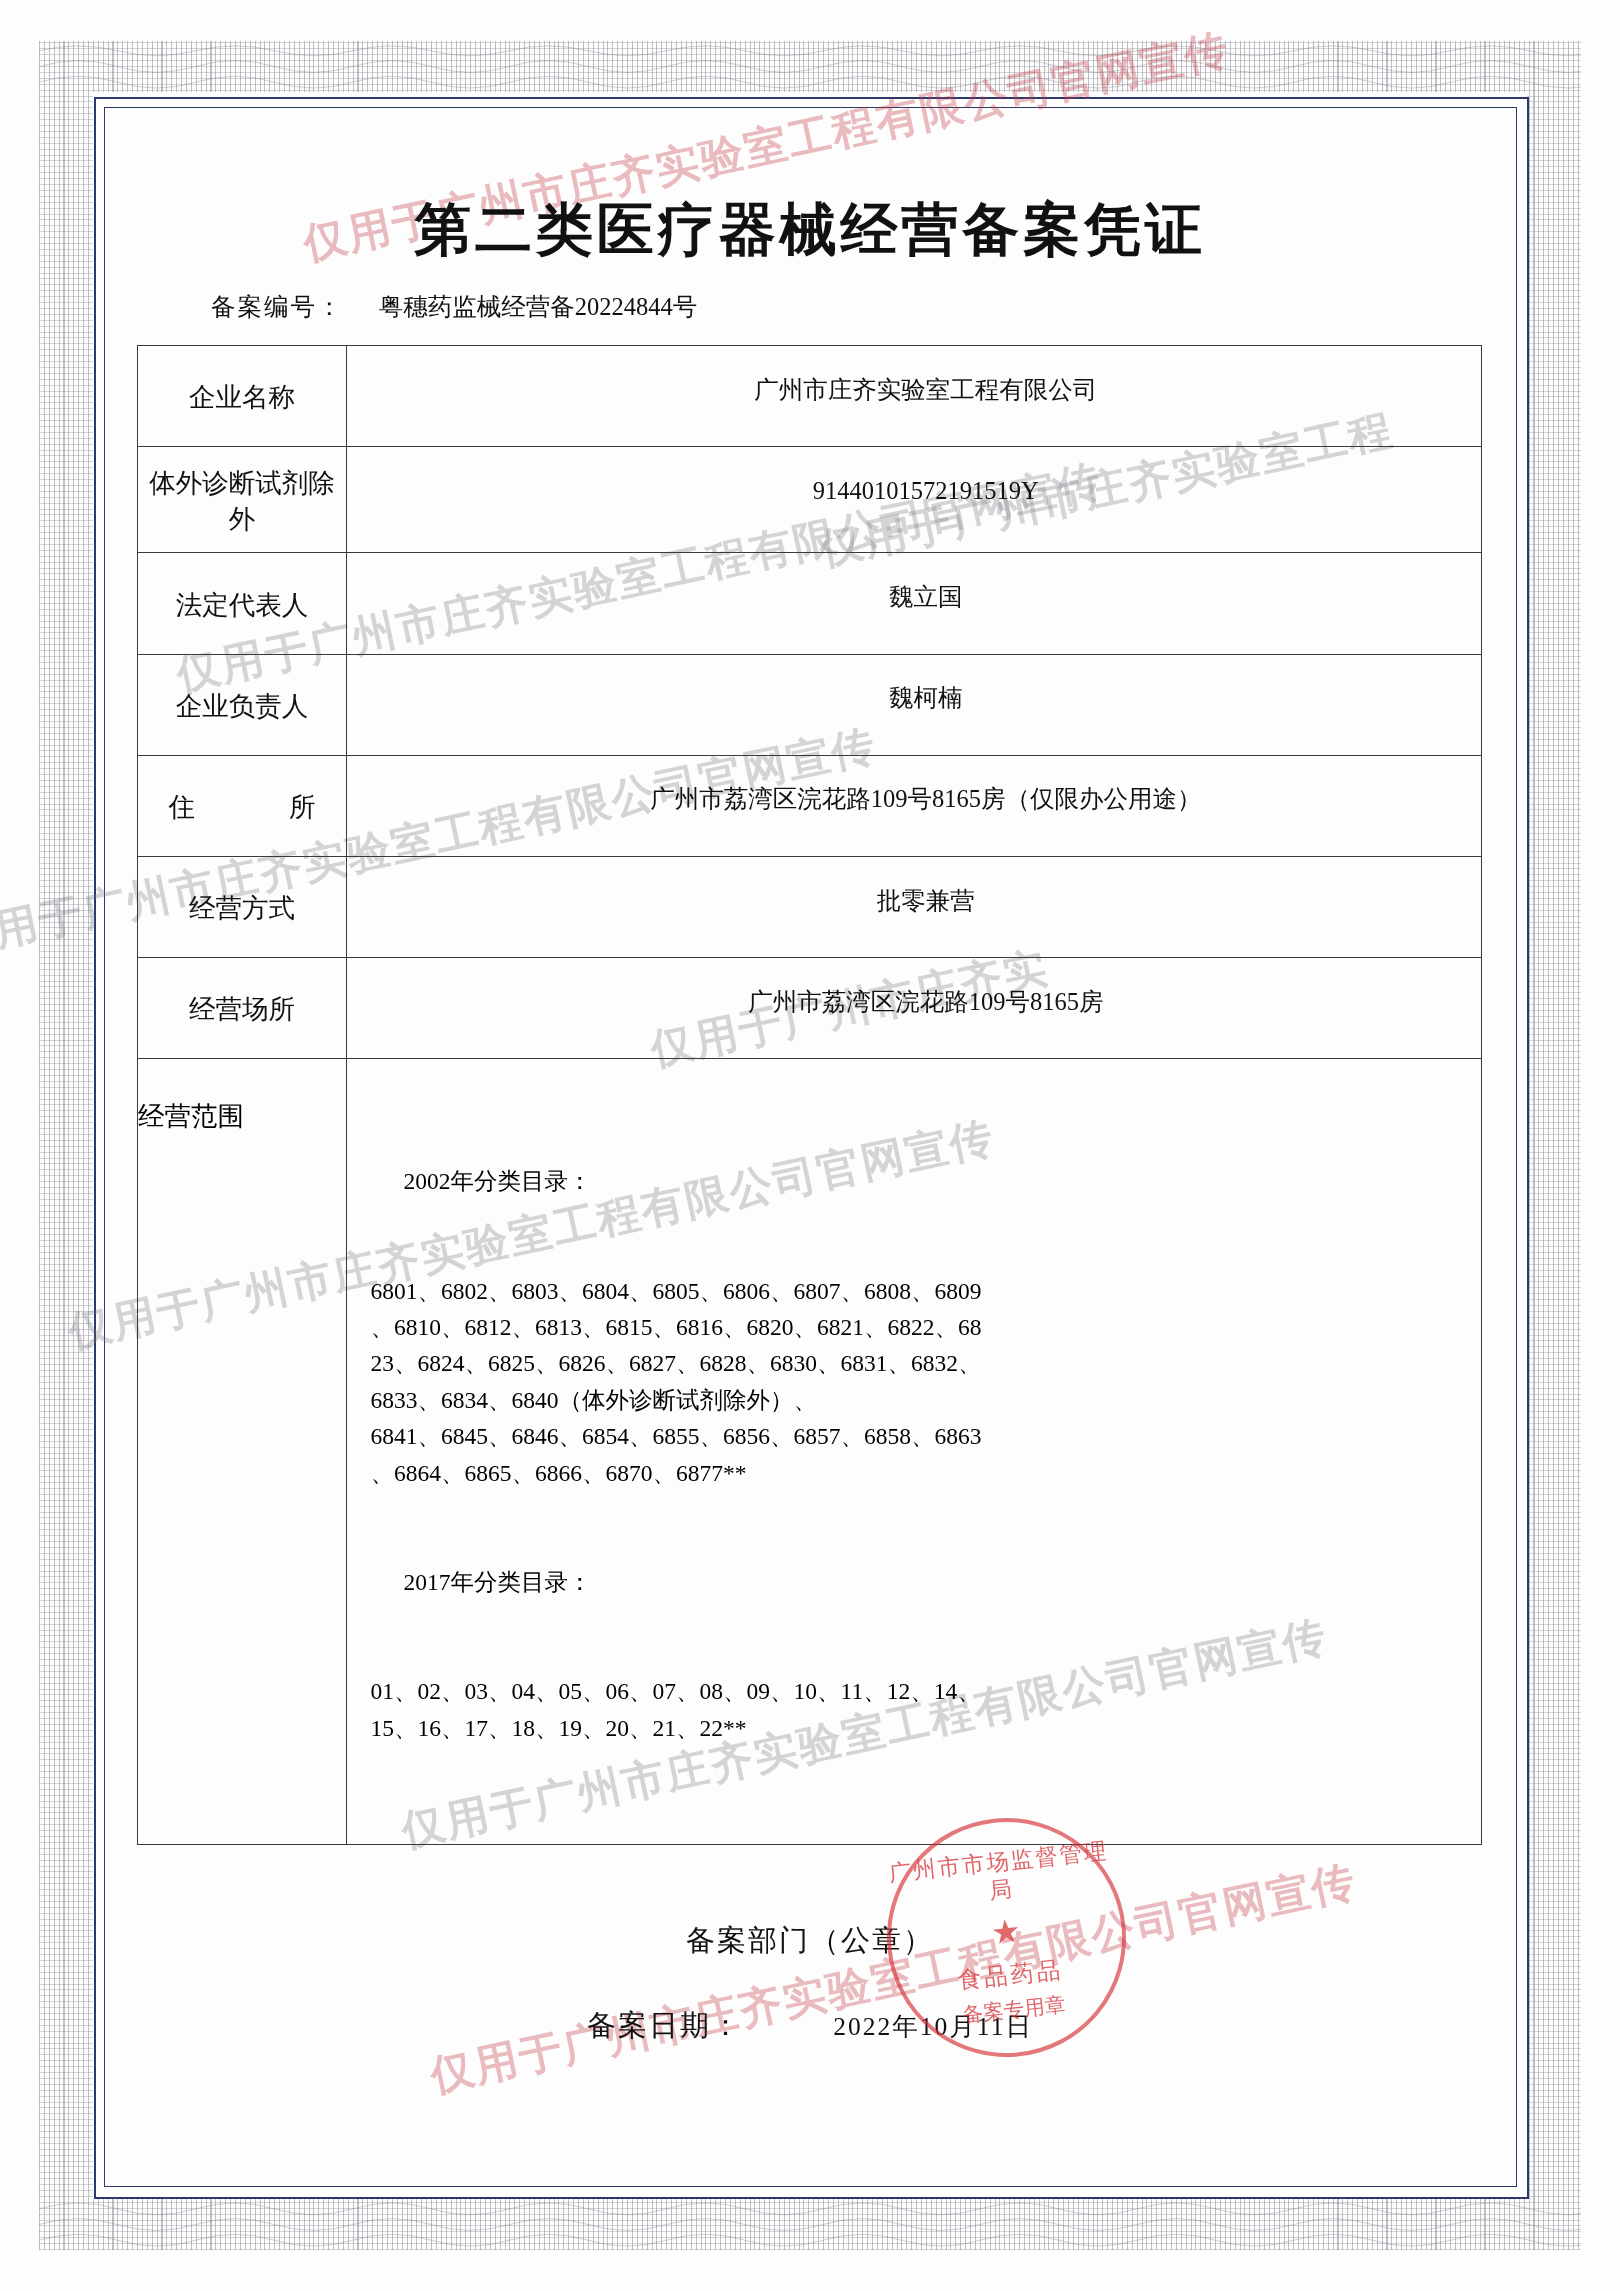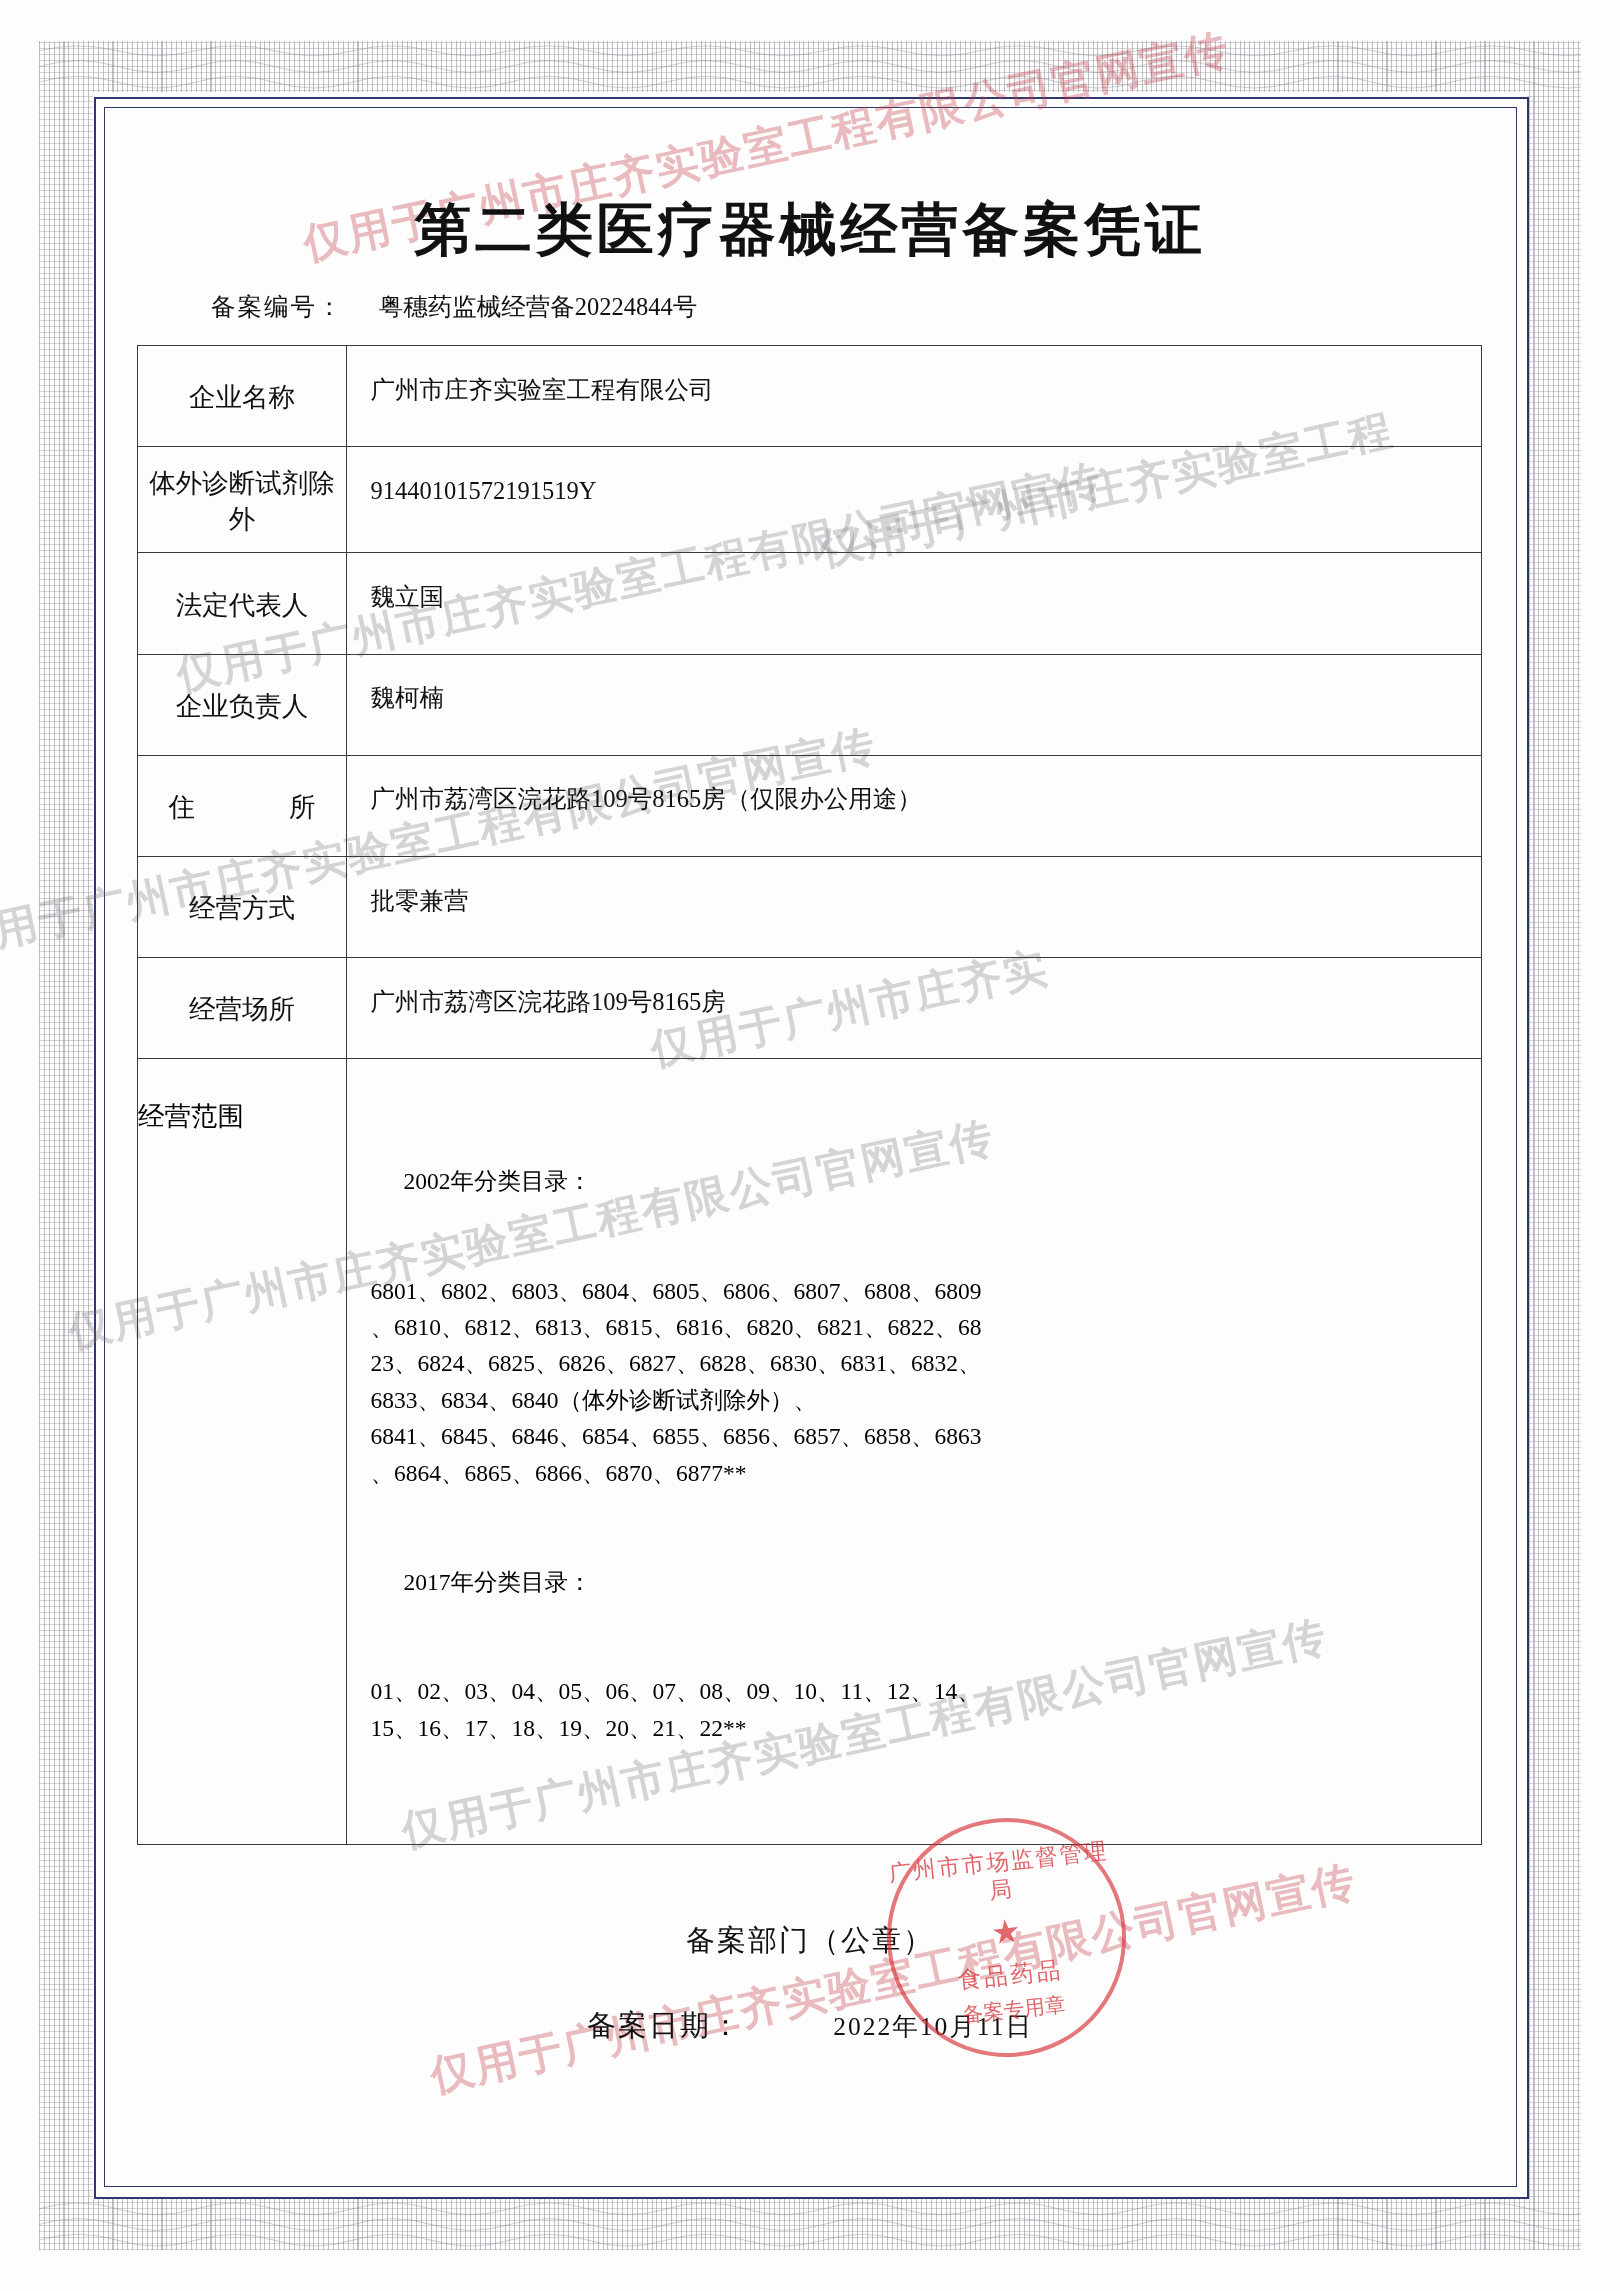--- a/index.html
+++ b/index.html
@@ -110,20 +110,21 @@
   }
   .cell-label.spaced {
     letter-spacing: 13.7px;
     text-indent: 13.7px;
   }
   .cell-value {
     font-size: 24.5px;
     color: #111;
     padding: 25.5px 0 13.7px 23.5px !important;
     line-height: 1.45;
+    text-align: center;
   }
   .row-h-1 td { height: 61px; }
   .row-h-addr td { height: 90px; }
   .cell-scope-label {
     vertical-align: top !important;
     padding-top: 39px !important;
     text-align: left;
     font-size: 26.5px;
   }
   .scope-body {

